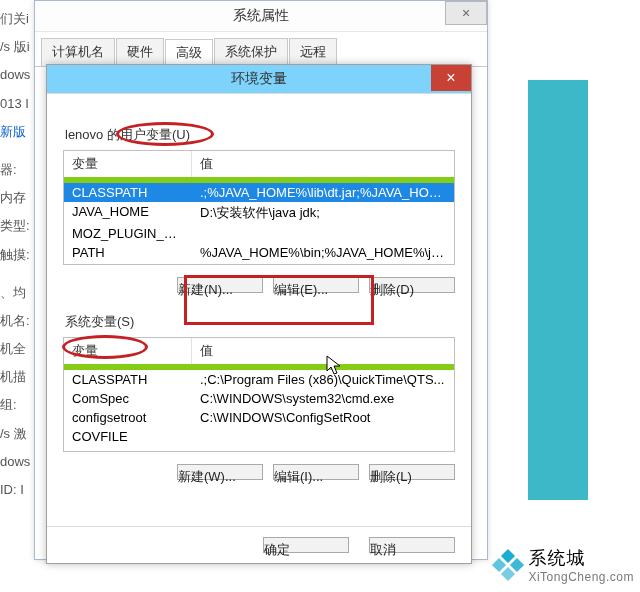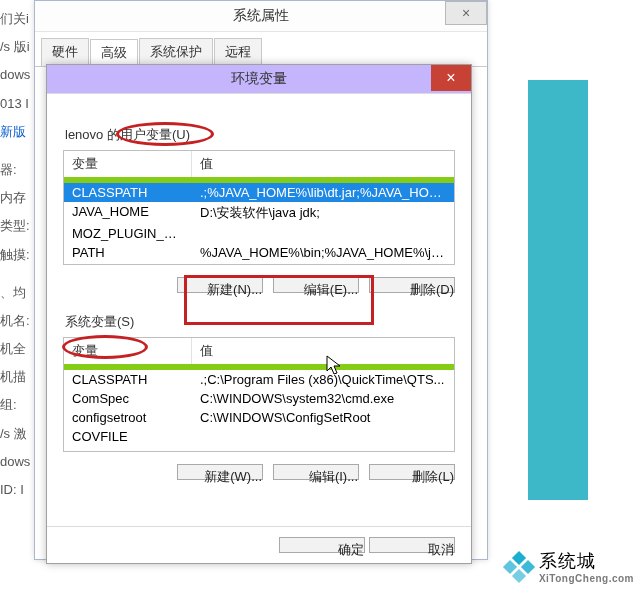--- a/index.html
+++ b/index.html
@@ -13,59 +13,59 @@
 
 .sysprops-window { position: absolute; left: 34px; top: 0; width: 454px; height: 560px; background: #fff; border: 1px solid #a9b8cf; box-shadow: 0 0 6px rgba(0,0,0,.15); }
 .sysprops-title { text-align: center; padding: 6px 0; font-size: 14px; color: #333; background: #fdfdfd; border-bottom: 1px solid #e6e6e6; position: relative; }
 .sp-close { position: absolute; right: 0; top: 0; width: 42px; height: 24px; border: 1px solid #b8b8b8; background: #e8e8e8; color: #666; text-align: center; line-height: 22px; cursor: default; }
 
 .tabs { display: flex; border-bottom: 1px solid #c9c9c9; margin-top: 6px; padding: 0 6px; font-size: 13px; }
 .tab { padding: 4px 10px; border: 1px solid #c9c9c9; border-bottom: none; margin-right: 1px; background: #f3f3f3; color: #333; }
 .tab.active { background: #fff; position: relative; top: 1px; border-bottom: 1px solid #fff; }
 
 .env-window { position: absolute; left: 46px; top: 64px; width: 426px; height: 500px; background: #fff; border: 1px solid #a0a0a0; box-shadow: 0 0 8px rgba(0,0,0,.25); }
-.env-title { position: relative; text-align: center; padding: 5px 12px; font-size: 14px; color: #333; background: #c4b5fd; border-bottom: 1px solid #dcdcdc; }
+.env-title { position: relative; text-align: center; padding: 5px 12px; font-size: 14px; color: #333; background: #7dd3fc; border-bottom: 1px solid #dcdcdc; }
 .env-close { position: absolute; right: 0; top: 0; width: 40px; height: 26px; background: #c74234; color: #fff; text-align: center; line-height: 26px; font-size: 16px; }
 .env-body { padding: 12px 16px 8px; }
 
 .group-label { font-size: 13px; color: #333; margin: 20px 0 6px 2px; }
 .listbox { border: 1px solid #bfbfbf; height: 115px; overflow-y: auto; overflow-x: hidden; background: #fff; font-size: 13px; position: relative; }
 .listbox .hdr { display: flex; font-weight: normal; color: #333; border-bottom: 6px solid #84cc16; background: #fff; }
 .listbox .hdr .c1 { width: 128px; padding: 4px 8px; border-right: 1px solid #e2e2e2; }
 .listbox .hdr .c2 { flex: 1; padding: 4px 8px; }
 .listbox .row { display: flex; }
 .listbox .row .c1 { width: 128px; padding: 2px 8px; overflow: hidden; white-space: nowrap; text-overflow: ellipsis; }
 .listbox .row .c2 { flex: 1; padding: 2px 8px; overflow: hidden; white-space: nowrap; text-overflow: ellipsis; }
 .listbox .row.sel { background: #1e88e5; color: #fff; }
 .listbox::-webkit-scrollbar { width: 16px; }
 .listbox::-webkit-scrollbar-track { background: #efefef; border-left: 1px solid #d6d6d6; }
 .listbox::-webkit-scrollbar-thumb { background: #c3c3c3; }
 
 .btn-row { display: flex; justify-content: flex-end; gap: 10px; margin: 12px 0 18px; }
-.btn { min-width: 86px; height: 16px; border: 1px solid #a9a9a9; background: #f2f2f2; color: #222; font-size: 13px; text-align: right; line-height: 24px; cursor: default; }
-
-.env-footer { display: flex; justify-content: flex-end; gap: 4px; padding: 10px 16px; border-top: 1px solid #dcdcdc; position: absolute; bottom: 0; left: 0; right: 0; }
+.btn { min-width: 86px; height: 16px; border: 1px solid #a9a9a9; background: #f2f2f2; color: #222; font-size: 13px; text-align: left; line-height: 24px; cursor: default; }
+
+.env-footer { display: flex; justify-content: flex-end; gap: 20px; padding: 10px 16px; border-top: 1px solid #dcdcdc; position: absolute; bottom: 0; left: 0; right: 0; }
 
 
 .ann { position: absolute; border: 3px solid #c62122; pointer-events: none; }
 .ann.oval { border-radius: 50%; }
 
 
 .cursor { position: absolute; left: 326px; top: 355px; width: 16px; height: 22px; pointer-events: none; }
 
 
 .watermark { position: absolute; right: 6px; bottom: 8px; display: flex; align-items: center; gap: 6px; color: #666; font-size: 12px; }
 .wm-squares { width: 28px; height: 28px; position: relative; }
 .wm-squares i { position: absolute; width: 10px; height: 10px; background: #1caed1; transform: rotate(45deg); }
 .wm-squares i:nth-child(1){ left:9px; top:0; }
 .wm-squares i:nth-child(2){ left:0; top:9px; opacity:.7;}
 .wm-squares i:nth-child(3){ left:18px; top:9px; opacity:.85;}
 .wm-squares i:nth-child(4){ left:9px; top:18px; opacity:.6;}
 .wm-txt .a { font-size: 18px; color: #000000; font-weight: normal; letter-spacing: 1px; }
-.wm-txt .b { font-size: 10px; color: #7a7a7a; letter-spacing: .5px; font-weight: bold; }
+.wm-txt .b { font-size: 12px; color: #7a7a7a; letter-spacing: .5px; }
 </style>
 </head>
 <body>
 
 <div class="bg-strip"></div>
 
 <div class="left-col" id="leftcol">
     <div>们关i</div>
     <div>/s 版i</div>
     <div>dows</div>
@@ -86,20 +86,21 @@
     <div>dows</div>
     <div>ID: I</div>
   </div>
 
 <div class="sysprops-window">
   <div class="sysprops-title">
     <span>系统属性</span>
     <div class="sp-close">×</div>
   </div>
   <div class="tabs" id="tabs">
+      <div class="tab">计算机名</div>
       <div class="tab">硬件</div>
       <div class="tab active">高级</div>
       <div class="tab">系统保护</div>
       <div class="tab">远程</div>
     </div>
 </div>
 
 <div class="env-window">
   <div class="env-title">
     <span>环境变量</span>

